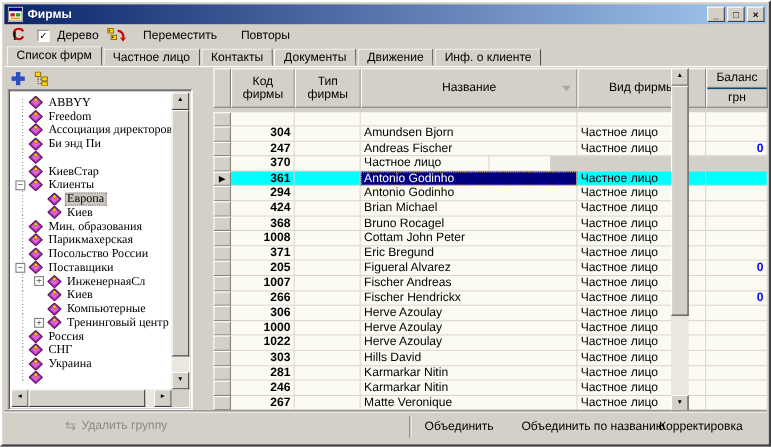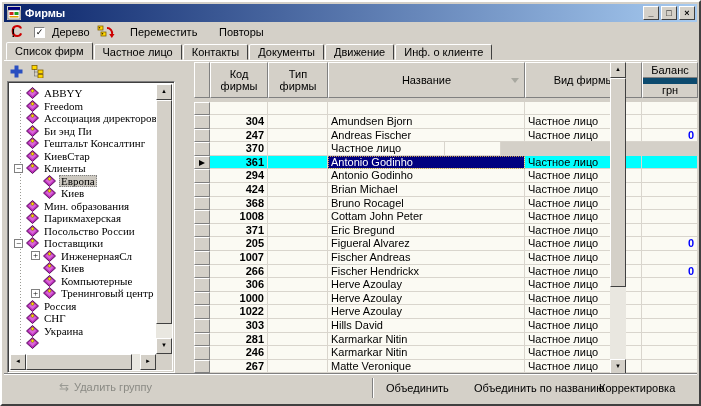--- a/index.html
+++ b/index.html
@@ -67,21 +67,21 @@
   .gh-cell{background:#d4d0c8;border:1px solid;border-color:#fff #808080 #808080 #fff;
     display:flex;align-items:center;justify-content:center;text-align:center;position:relative;line-height:12px;}
   .gh-gutter{width:16px;min-width:16px;}
   .c-code{width:58px;min-width:58px;}
   .c-type{width:60px;min-width:60px;}
   .c-name{width:197px;min-width:197px;}
   .c-kind{width:117px;min-width:117px;}
   .c-bal{width:56px;min-width:56px;}
   .gh-balance{display:flex;flex-direction:column;padding:0;}
   .gh-balance .half{flex:1;display:flex;align-items:center;justify-content:center;border-bottom:1px solid #808080;width:100%;}
-  .gh-balance .half:last-child{border-bottom:none;border-top:6px solid #0c4a6e;}
+  .gh-balance .half:last-child{border-bottom:none;border-top:1px solid #0c4a6e;}
   .sort-tri{position:absolute;right:5px;top:15px;width:0;height:0;
     border-left:4px solid transparent;border-right:4px solid transparent;border-top:5px solid #a8a8a0;}
   .grid-gap{height:4px;}
   .grid-row{display:flex;height:13.6px;width:504px;}
   .filter-row{height:13px;}
   .g-gutter{width:16px;min-width:16px;background:#d4d0c8;border:1px solid;border-color:#fff #808080 #808080 #fff;
     position:relative;}
   .g-ind{position:absolute;left:4px;top:3px;width:0;height:0;
     border-left:6px solid #000;border-top:3.5px solid transparent;border-bottom:3.5px solid transparent;}
   .g-cell{background:#fbfaf3;border-right:1px solid #d9d5cd;border-bottom:1px solid #d9d5cd;
@@ -214,21 +214,20 @@
           <span class="t-label">Би энд Пи</span>
         </div>
         <div class="tree-row">
           <span style="width: 4px; min-width: 4px;"></span>
           <span class="t-spacer"></span>
           <span class="t-icon"><svg width="13" height="12" viewBox="0 0 13 12">
               <polygon points="6.5,0.5 12.5,6 6.5,11.5 0.5,6" fill="#b82cb8" stroke="#5c1060"></polygon>
               <polygon points="6.5,2.2 10.3,5.8 6.5,9.3 2.7,5.8" fill="#d966d9"></polygon>
               <circle cx="6.5" cy="3.8" r="1.5" fill="#ffe400" stroke="#7a5c00" stroke-width="0.6"></circle>
             </svg></span>
-          <span class="t-label">Гештальт Консалтинг</span>
         </div>
         <div class="tree-row">
           <span style="width: 4px; min-width: 4px;"></span>
           <span class="t-spacer"></span>
           <span class="t-icon"><svg width="13" height="12" viewBox="0 0 13 12">
               <polygon points="6.5,0.5 12.5,6 6.5,11.5 0.5,6" fill="#b82cb8" stroke="#5c1060"></polygon>
               <polygon points="6.5,2.2 10.3,5.8 6.5,9.3 2.7,5.8" fill="#d966d9"></polygon>
               <circle cx="6.5" cy="3.8" r="1.5" fill="#ffe400" stroke="#7a5c00" stroke-width="0.6"></circle>
             </svg></span>
           <span class="t-label">КиевСтар</span>

